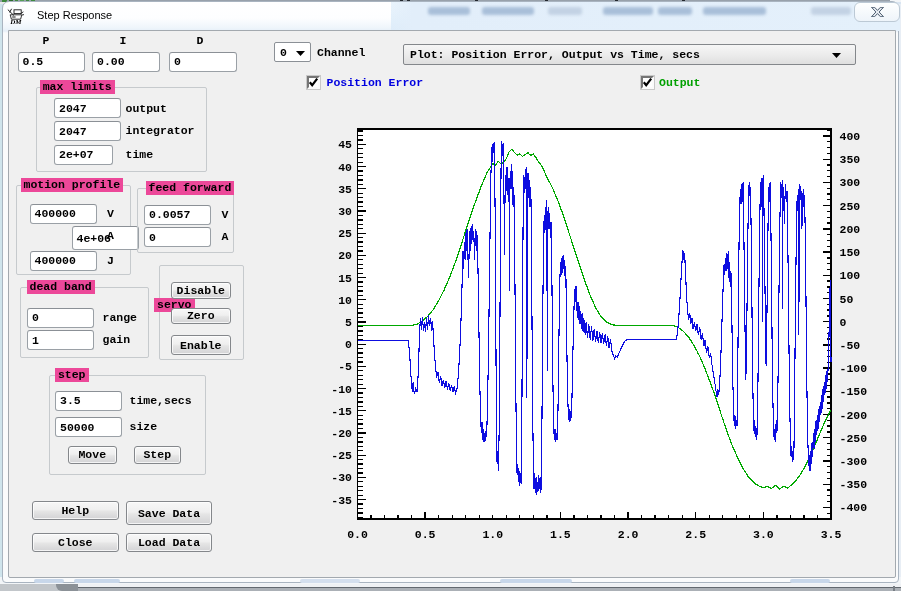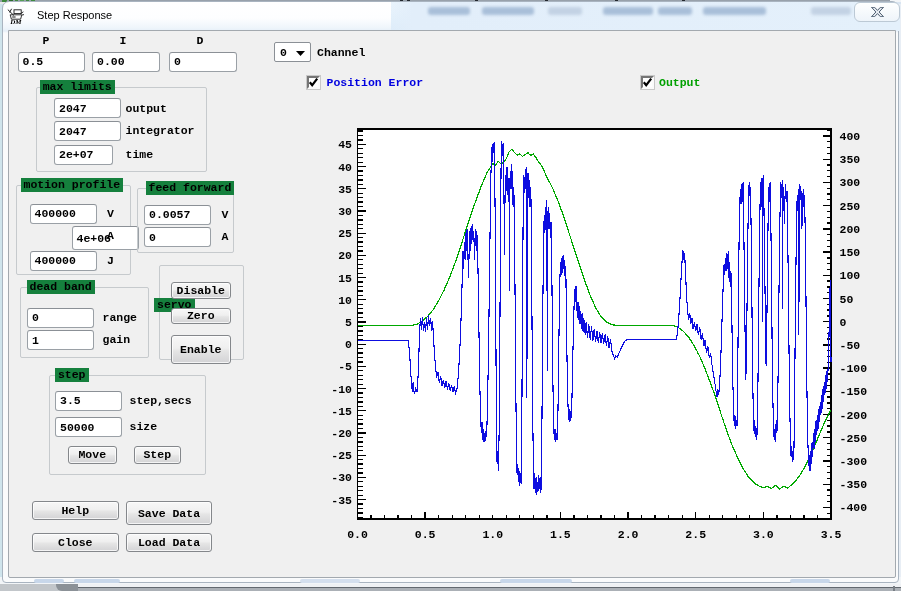--- a/index.html
+++ b/index.html
@@ -25,21 +25,21 @@
 
 #win{position:absolute;left:2px;top:1px;width:897px;height:582px;background:linear-gradient(#ffffff,#fdfeff 16px,#eef5fb 26px,#e6eff8 29px,#fafbfc 31px);border:1px solid #a9b4c0;border-radius:7px 7px 4px 4px}
 #title{position:absolute;left:34px;top:7px;font:11px "Liberation Sans",sans-serif;color:#000}
 #closebtn{position:absolute;left:851px;top:0px;width:46px;height:20px;background:linear-gradient(#feffff,#eef4fa);border:1px solid #bcc9d5;border-radius:6px;display:flex;align-items:center;justify-content:center}
 #client{position:absolute;left:4.5px;top:28px;width:888px;height:548px;background:#f0f0f0;border:1px solid #a3a9af;border-radius:0 0 2px 2px}
 
 .lbl{position:absolute;font:bold 11.5px "Liberation Mono",monospace;color:#000;white-space:pre;line-height:14px}
 .entry{position:absolute;background:#fff;border:1px solid #9aa0a6;border-top-color:#8b9096;border-radius:3px;font:bold 11.5px "Liberation Mono",monospace;color:#000;display:flex;align-items:center;padding-left:4px;white-space:pre}
 .btn{position:absolute;border:1px solid #84878b;border-radius:3px;background:linear-gradient(#f7f7f7,#efefef 45%,#e5e5e5 55%,#d3d3d5);box-shadow:inset 0 0 0 1px rgba(255,255,255,.75);font:bold 11.5px "Liberation Mono",monospace;color:#000;display:flex;align-items:center;justify-content:center;white-space:pre}
 .group{position:absolute;border:1px solid #c6cacd;border-radius:2px}
-.glabel{position:absolute;font:bold 11.5px "Liberation Mono",monospace;color:#000;background:#15803d;padding:0 3px;line-height:14px;white-space:pre}
+.glabel{position:absolute;font:bold 11.5px "Liberation Mono",monospace;color:#000;background:#ec4899;padding:0 3px;line-height:14px;white-space:pre}
 .cb{position:absolute;width:13px;height:13px;background:#fff;border-top:2px solid #757575;border-left:2px solid #757575;border-bottom:2px solid #fbfbfb;border-right:2px solid #fbfbfb;box-shadow:0 0 0 1px #c8c8c8}
 .cb svg{position:absolute;left:-2px;top:-2px}
 .combo{position:absolute;background:#fff;border:1px solid #8b9096;border-radius:2px;font:bold 11.5px "Liberation Mono",monospace;display:flex;align-items:center;padding-left:5px}
 .pcombo{position:absolute;background:linear-gradient(#f6f6f6,#ececec 50%,#dfdfdf);border:1px solid #84878b;border-radius:2px;font:bold 11.5px "Liberation Mono",monospace;display:flex;align-items:center;padding-left:6px;white-space:pre}
 #plot{position:absolute;left:330px;top:122px}
 </style></head>
 <body>
 <div id="stage">
 <div id="bgbar"></div>
     <div id="bgbarw"></div>
@@ -103,20 +103,23 @@
 <div class="lbl" style="left:42.5px;top:33.5px;">P</div>
 <div class="lbl" style="left:119.5px;top:33.5px;">I</div>
 <div class="lbl" style="left:196.5px;top:33.5px;">D</div>
 <div class="entry" style="left:17.5px;top:51.5px;width:67.5px;height:20px;">0.5</div>
 <div class="entry" style="left:92px;top:51.5px;width:67.5px;height:20px;">0.00</div>
 <div class="entry" style="left:169px;top:51.5px;width:67.5px;height:20px;">0</div>
 <div class="combo" style="left:274px;top:42px;width:37px;height:20px;">0<svg style="position:absolute;right:5px;top:8px" width="9" height="5" viewBox="0 0 9 5">
         <path d="M0 0h9L4.5 5z" fill="#000"></path>
       </svg></div>
 <div class="lbl" style="left:317px;top:45.5px;font-family:Liberation Mono, monospace;">Channel</div>
+<div class="pcombo" style="left:403px;top:44px;width:453px;height:21px;">Plot: Position Error, Output vs Time, secs<svg style="position:absolute;right:14px;top:8px" width="9" height="5" viewBox="0 0 9 5">
+        <path d="M0 0h9L4.5 5z" fill="#000"></path>
+      </svg></div>
 <div class="cb" style="left:307px;top:76px;">
       <svg width="13" height="13" viewBox="0 0 13 13">
         <path d="M2.8 6.2 L5.2 9.2 L10.2 2.6" stroke="#000" stroke-width="2.2" fill="none"></path>
       </svg>
     </div>
 <div class="lbl" style="left:326.5px;top:75.5px;color:#0000e0;">Position Error</div>
 <div class="cb" style="left:640.5px;top:76px;">
       <svg width="13" height="13" viewBox="0 0 13 13">
         <path d="M2.8 6.2 L5.2 9.2 L10.2 2.6" stroke="#000" stroke-width="2.2" fill="none"></path>
       </svg>
@@ -141,31 +144,31 @@
 <div class="group" style="left:137px;top:188px;width:96.5px;height:65px;"></div>
     <div class="glabel" style="left:145.5px;top:181px;">feed forward</div>
 <div class="entry" style="left:144px;top:204.5px;width:67px;height:20px;text-align:center;">0.0057</div>
 <div class="lbl" style="left:221.5px;top:207.5px;">V</div>
 <div class="entry" style="left:144px;top:227px;width:67px;height:20px;">0</div>
 <div class="lbl" style="left:221.5px;top:230px;">A</div>
 <div class="group" style="left:159px;top:265px;width:84.5px;height:95px;"></div>
     <div class="glabel" style="left:154px;top:258px;margin-top:40px;">servo</div>
 <div class="btn" style="left:170.5px;top:282px;width:60.5px;height:16.5px;">Disable</div>
 <div class="btn" style="left:170.5px;top:307.5px;width:60.5px;height:16.5px;">Zero</div>
-<div class="btn" style="left:170.5px;top:335px;width:60.5px;height:29px;">Enable</div>
+<div class="btn" style="left:170.5px;top:335px;width:60.5px;height:20px;">Enable</div>
 <div class="group" style="left:20px;top:287px;width:128.5px;height:70.5px;"></div>
     <div class="glabel" style="left:26.5px;top:280px;">dead band</div>
 <div class="entry" style="left:27px;top:307.5px;width:67px;height:20px;">0</div>
 <div class="lbl" style="left:102.5px;top:310.5px;">range</div>
 <div class="entry" style="left:27px;top:330px;width:67px;height:20px;">1</div>
 <div class="lbl" style="left:102.5px;top:333px;">gain</div>
 <div class="group" style="left:48.5px;top:375px;width:157px;height:100px;"></div>
     <div class="glabel" style="left:54.9px;top:368px;">step</div>
 <div class="entry" style="left:55px;top:390.5px;width:67px;height:20px;">3.5</div>
-<div class="lbl" style="left:129.5px;top:393.5px;">step,secs</div>
+<div class="lbl" style="left:129.5px;top:393.5px;">time,secs</div>
 <div class="entry" style="left:55px;top:417px;width:67px;height:20px;">50000</div>
 <div class="lbl" style="left:129.5px;top:420px;">size</div>
 <div class="btn" style="left:67.5px;top:445.5px;width:49.5px;height:18px;">Move</div>
 <div class="btn" style="left:134px;top:445.5px;width:46.5px;height:18px;">Step</div>
 <div class="btn" style="left:32px;top:501px;width:86.5px;height:19px;">Help</div>
 <div class="btn" style="left:126px;top:501px;width:86px;height:24px;">Save Data</div>
 <div class="btn" style="left:32px;top:533px;width:86.5px;height:19px;">Close</div>
 <div class="btn" style="left:126px;top:533px;width:86px;height:19px;">Load Data</div>
 <svg id="plot" width="552" height="423" viewBox="0 0 552 423">
 <rect x="27.5" y="7.0" width="473.5" height="390.0" fill="#ffffff" stroke="none"></rect>

